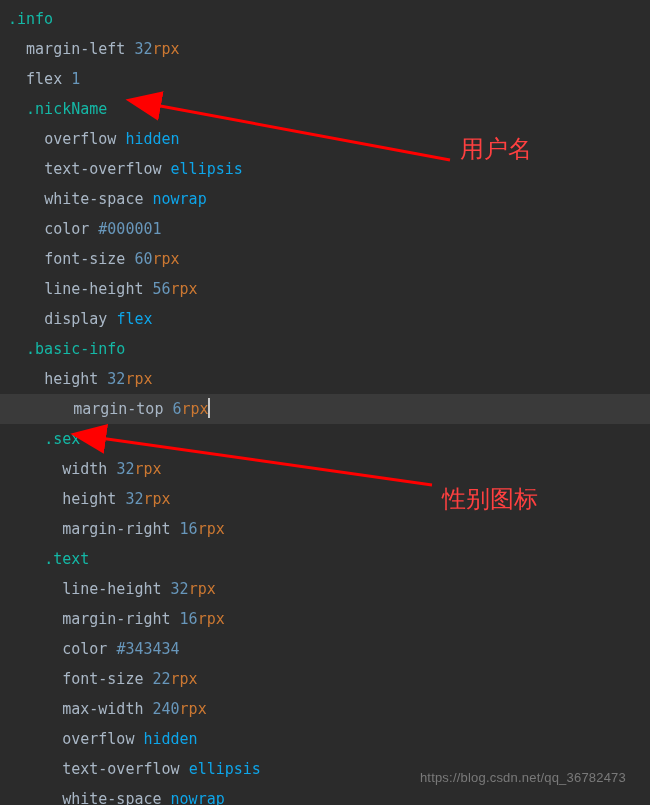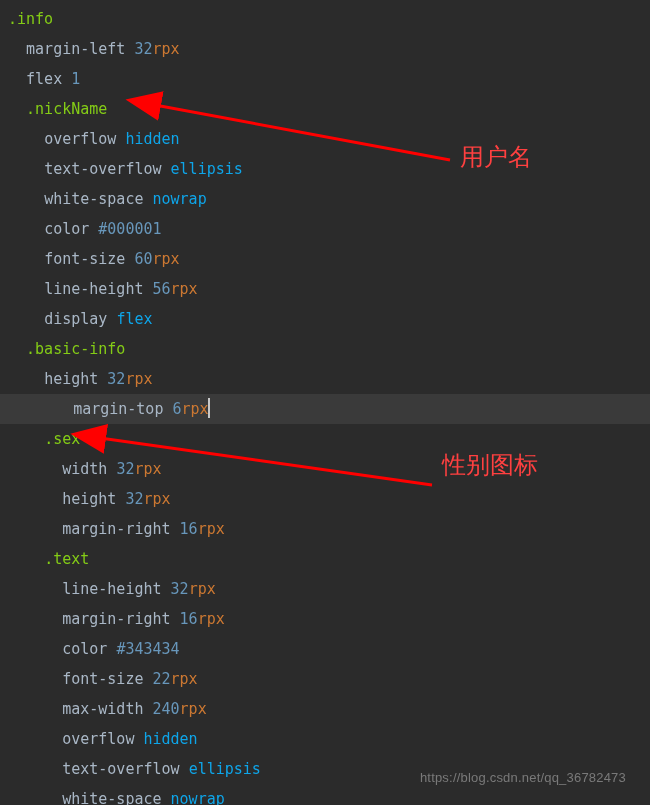--- a/index.html
+++ b/index.html
@@ -31,36 +31,36 @@
   .cursor {
     display: inline-block;
     width: 2px;
     height: 20px;
     background: #c8c8c8;
     vertical-align: middle;
     margin-left: -1px;
     position: relative;
     top: -2px;
   }
-  .selector { color: #84cc16; }
+  .selector { color: #14b8a6; }
   .prop { color: #a9b7c6; }
   .val-kw { color: #0ea5e9; }
   .val-num { color: #6897bb; }
   .val-unit { color: #cc7832; }
   .val-hex { color: #6897bb; }
   .annotation {
     position: absolute;
     color: #ff4040;
     font-size: 24px;
     font-family: "Microsoft YaHei", sans-serif;
     font-weight: 400;
     pointer-events: none;
   }
-  .ann1 { top: 142px; left: 460px; }
-  .ann2 { top: 452px; left: 442px; font-family: Liberation Mono, monospace; }
+  .ann1 { top: 134px; left: 460px; }
+  .ann2 { top: 484px; left: 442px; }
   svg.arrow {
     position: absolute;
     pointer-events: none;
     overflow: visible;
   }
   .watermark {
     position: absolute;
     bottom: 12px;
     right: 24px;
     color: #9a9a9a;

